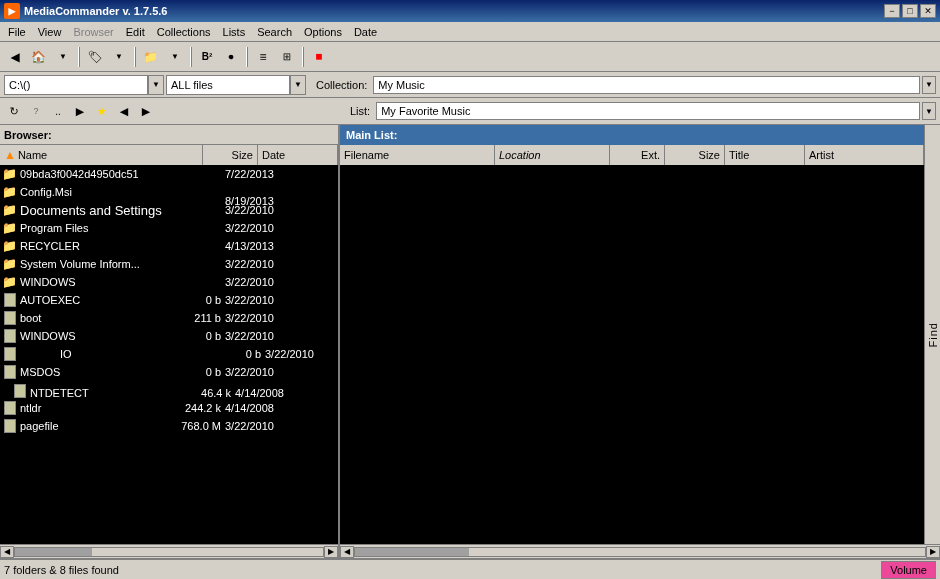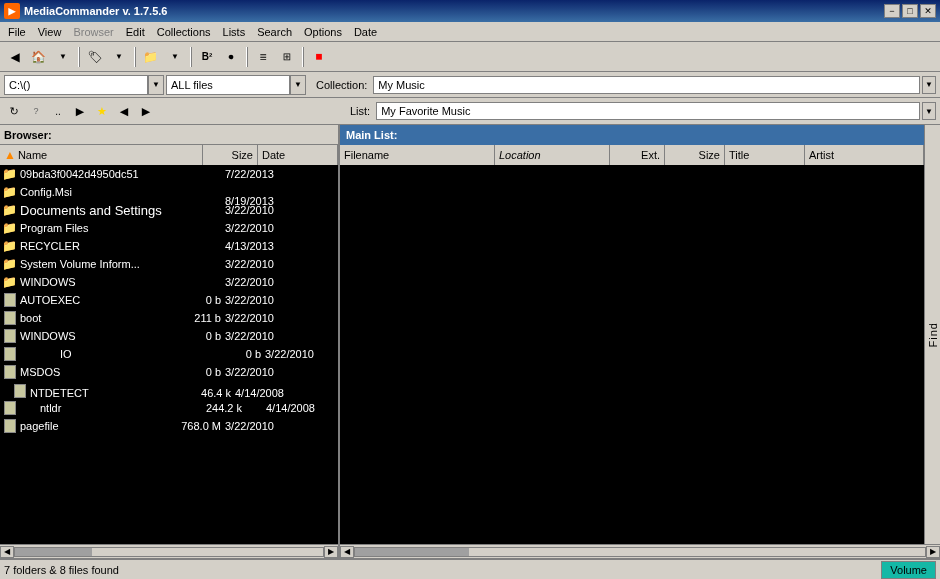--- a/index.html
+++ b/index.html
@@ -591,21 +591,21 @@
           <div class="file-date" style="width: 72px; font-size: 11px;">3/22/2010</div>
         </div>
         <div class="file-row" style="display: flex; align-items: flex-end; height: 18px; cursor: pointer; color: white; padding-left: 12px;">
           <div style="width: 16px; height: 16px; margin-right: 2px; display: flex; align-items: center; justify-content: center; font-size: 11px; flex-shrink: 0;">
             <span style="width:12px;height:14px;background:#c8c8a0;border:1px solid #888;font-size:7px;display:flex;align-items:center;justify-content:center;"></span>
           </div>
           <div class="file-name" style="flex: 1 1 0%; font-size: 11px; overflow: hidden; white-space: nowrap; text-overflow: ellipsis; min-width: 0px; max-width: 155px;">NTDETECT</div>
           <div class="file-size" style="width: 50px; text-align: right; font-size: 11px; padding-right: 4px;">46.4 k</div>
           <div class="file-date" style="width: 72px; font-size: 11px;">4/14/2008</div>
         </div>
-        <div class="file-row" style="display: flex; align-items: center; height: 18px; cursor: pointer; color: white; padding-left: 2px; gap: 20px;">
+        <div class="file-row" style="display: flex; align-items: center; height: 18px; cursor: pointer; color: white; padding-left: 2px;">
           <div style="width: 16px; height: 16px; margin-right: 2px; display: flex; align-items: center; justify-content: center; font-size: 11px; flex-shrink: 0;">
             <span style="width:12px;height:14px;background:#c8c8a0;border:1px solid #888;font-size:7px;display:flex;align-items:center;justify-content:center;"></span>
           </div>
           <div class="file-name" style="flex: 1 1 0%; font-size: 11px; overflow: hidden; white-space: nowrap; text-overflow: ellipsis; min-width: 0px; max-width: 155px;">ntldr</div>
           <div class="file-size" style="width: 50px; text-align: right; font-size: 11px; padding-right: 4px;">244.2 k</div>
           <div class="file-date" style="width: 72px; font-size: 11px;">4/14/2008</div>
         </div>
         <div class="file-row" style="display: flex; align-items: center; height: 18px; cursor: pointer; color: white; padding-left: 2px;">
           <div style="width: 16px; height: 16px; margin-right: 2px; display: flex; align-items: center; justify-content: center; font-size: 11px; flex-shrink: 0;">
             <span style="width:12px;height:14px;background:#c8c8a0;border:1px solid #888;font-size:7px;display:flex;align-items:center;justify-content:center;"></span>
@@ -665,14 +665,14 @@
     <div class="scroll-arrow">◀</div>
     <div style="flex:1; height:10px; background:#d4d0c8; border:1px solid #808080; position:relative;">
       <div style="height:100%; background:#a0a0a0; width:20%; position:absolute; left:0;"></div>
     </div>
     <div class="scroll-arrow">▶</div>
   </div>
 </div>
 
 <div id="status-bar" style="height:22px; background:#d4d0c8; border-top:2px solid #808080; display:flex; align-items:center; padding:0 4px; justify-content:space-between;">
   <span id="status-text">7 folders &amp; 8 files found</span>
-  <button id="volume-btn" style="height:18px; padding:0 8px; background:#14b8a6; border:1px solid #808080; font-size:11px; cursor:pointer;">Volume</button>
+  <button id="volume-btn" style="height:18px; padding:0 8px; background:#ec4899; border:1px solid #808080; font-size:11px; cursor:pointer;">Volume</button>
 </div>
 
 </body></html>

